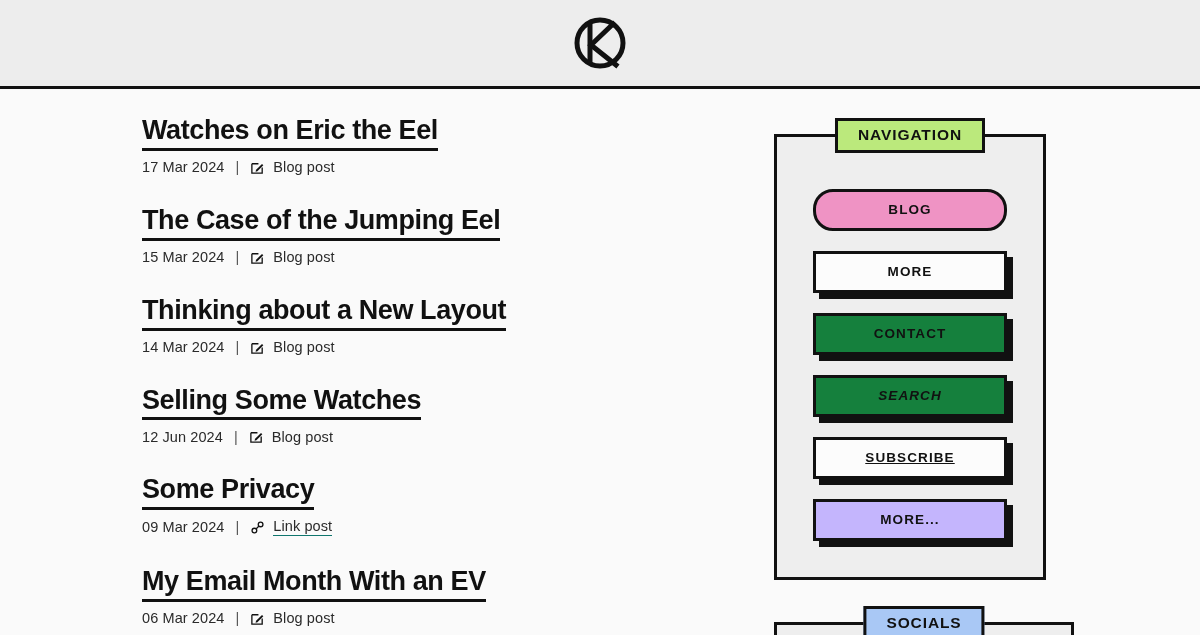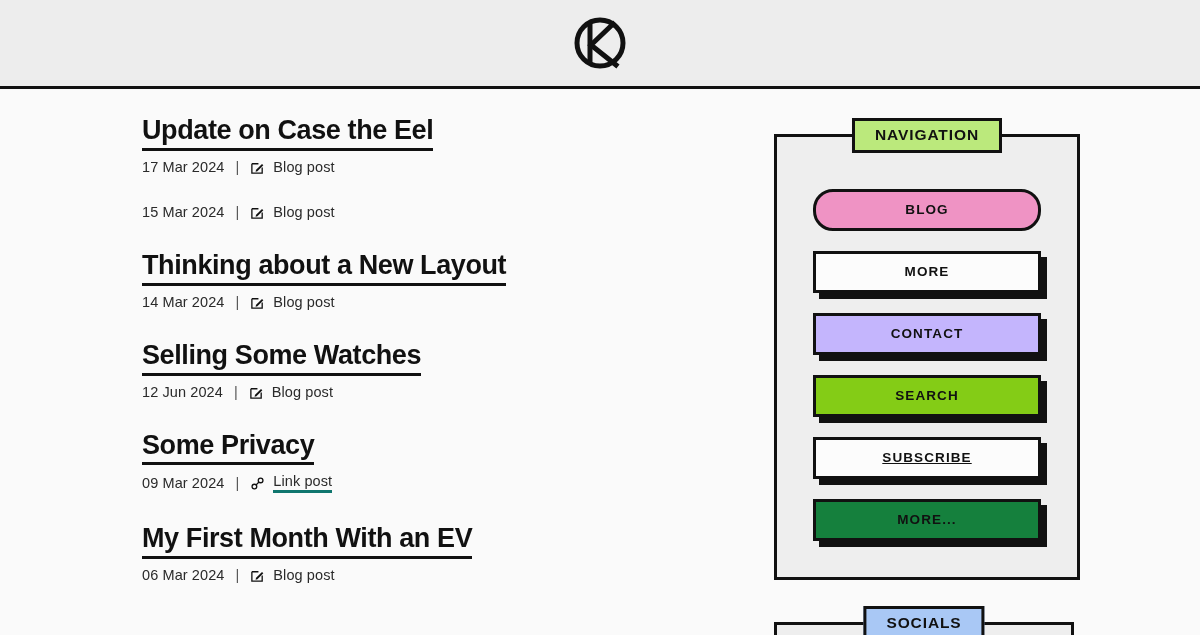--- a/index.html
+++ b/index.html
@@ -78,31 +78,31 @@
   .kind-icon {
     width: 15px;
     height: 15px;
     margin-right: 8px;
     display: inline-block;
     flex: 0 0 auto;
   }
   .kind-icon svg { display: block; width: 15px; height: 15px; }
   .kind-label { letter-spacing: 0.1px; }
   .kind-label.linked {
-    border-bottom: 3px solid #0f766e;
+    border-bottom: 1px solid #0f766e;
     padding-bottom: 1px;
     cursor: pointer;
   }
 
   
   .sidebar {
     position: absolute;
     left: 774px;
     top: 134px;
-    width: 306px;
+    width: 272px;
   }
 
   .panel {
     position: relative;
     border: 3px solid #111111;
     background: #eeeeee;
   }
   .panel-label {
     position: absolute;
     top: -19px;
@@ -167,35 +167,36 @@
       </svg>
     </span>
   </a>
 </header>
 
 <div class="page">
 
   <main class="post-list">
 
     <article class="post-item">
-      <a class="post-title" href="#">Update on Case the Eel</a>
+      <a class="post-title" href="#">Watches on Eric the Eel</a>
       <div class="post-meta">
         <span class="post-date">17 Mar 2024</span>
         <span class="meta-sep">|</span>
         <span class="kind-icon">
           <svg viewBox="0 0 16 16" aria-hidden="true">
             <path d="M2 4 H9 M2 4 V14 H13 V8" fill="none" stroke="#111111" stroke-width="1.4"></path>
             <path d="M6.5 10.5 L12.8 4.2 L14.2 5.6 L7.9 11.9 L5.9 12.5 Z" fill="#111111"></path>
           </svg>
         </span>
         <span class="kind-label">Blog post</span>
       </div>
     </article>
 
     <article class="post-item">
+      <a class="post-title" href="#">The Case of the Jumping Eel</a>
       <div class="post-meta">
         <span class="post-date">15 Mar 2024</span>
         <span class="meta-sep">|</span>
         <span class="kind-icon">
           <svg viewBox="0 0 16 16" aria-hidden="true">
             <path d="M2 4 H9 M2 4 V14 H13 V8" fill="none" stroke="#111111" stroke-width="1.4"></path>
             <path d="M6.5 10.5 L12.8 4.2 L14.2 5.6 L7.9 11.9 L5.9 12.5 Z" fill="#111111"></path>
           </svg>
         </span>
         <span class="kind-label">Blog post</span>
@@ -242,21 +243,21 @@
             <circle cx="11.3" cy="4.7" r="2.5" fill="none" stroke="#111111" stroke-width="1.4"></circle>
             <circle cx="4.7" cy="11.3" r="2.5" fill="none" stroke="#111111" stroke-width="1.4"></circle>
             <path d="M6.4 9.6 L9.6 6.4" stroke="#111111" stroke-width="1.4" fill="none"></path>
           </svg>
         </span>
         <span class="kind-label linked">Link post</span>
       </div>
     </article>
 
     <article class="post-item">
-      <a class="post-title" href="#">My First Month With an EV</a>
+      <a class="post-title" href="#">My Email Month With an EV</a>
       <div class="post-meta">
         <span class="post-date">06 Mar 2024</span>
         <span class="meta-sep">|</span>
         <span class="kind-icon">
           <svg viewBox="0 0 16 16" aria-hidden="true">
             <path d="M2 4 H9 M2 4 V14 H13 V8" fill="none" stroke="#111111" stroke-width="1.4"></path>
             <path d="M6.5 10.5 L12.8 4.2 L14.2 5.6 L7.9 11.9 L5.9 12.5 Z" fill="#111111"></path>
           </svg>
         </span>
         <span class="kind-label">Blog post</span>
@@ -265,24 +266,24 @@
 
   </main>
 </div>
 
 <aside class="sidebar">
   <div class="panel">
     <div class="panel-label" id="nav-label" style="background: rgb(187, 233, 124);">NAVIGATION</div>
     <div class="panel-body">
       <button class="nav-btn active" id="nav-btn-0" style="background: rgb(239, 147, 196);">BLOG</button>
       <button class="nav-btn" id="nav-btn-1" style="background: rgb(252, 252, 252);">MORE</button>
-      <button class="nav-btn" id="nav-btn-2" style="background: #c4b5fd;">CONTACT</button>
-      <button class="nav-btn" id="nav-btn-3" style="background: #84cc16;">SEARCH</button>
+      <button class="nav-btn" id="nav-btn-2" style="background: #15803d;">CONTACT</button>
+      <button class="nav-btn" id="nav-btn-3" style="background: #15803d; font-style: italic;">SEARCH</button>
       <button class="nav-btn" id="nav-btn-4" style="background: rgb(252, 252, 252); text-decoration: underline;">SUBSCRIBE</button>
-      <button class="nav-btn" id="nav-btn-5" style="background: #15803d;">MORE...</button>
+      <button class="nav-btn" id="nav-btn-5" style="background: #c4b5fd;">MORE...</button>
     </div>
   </div>
 </aside>
 
 <aside class="sidebar-socials">
   <div class="panel">
     <div class="panel-label" id="socials-label" style="background: rgb(169, 200, 245);">SOCIALS</div>
   </div>
 </aside>
 

